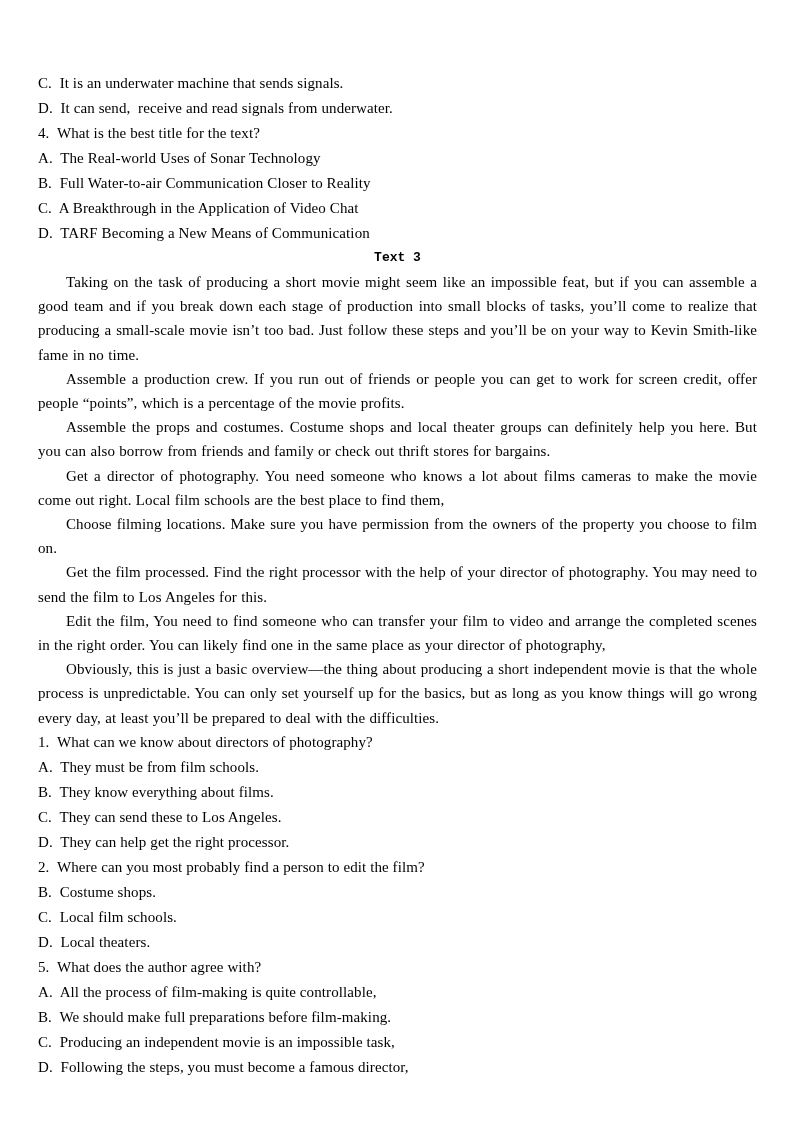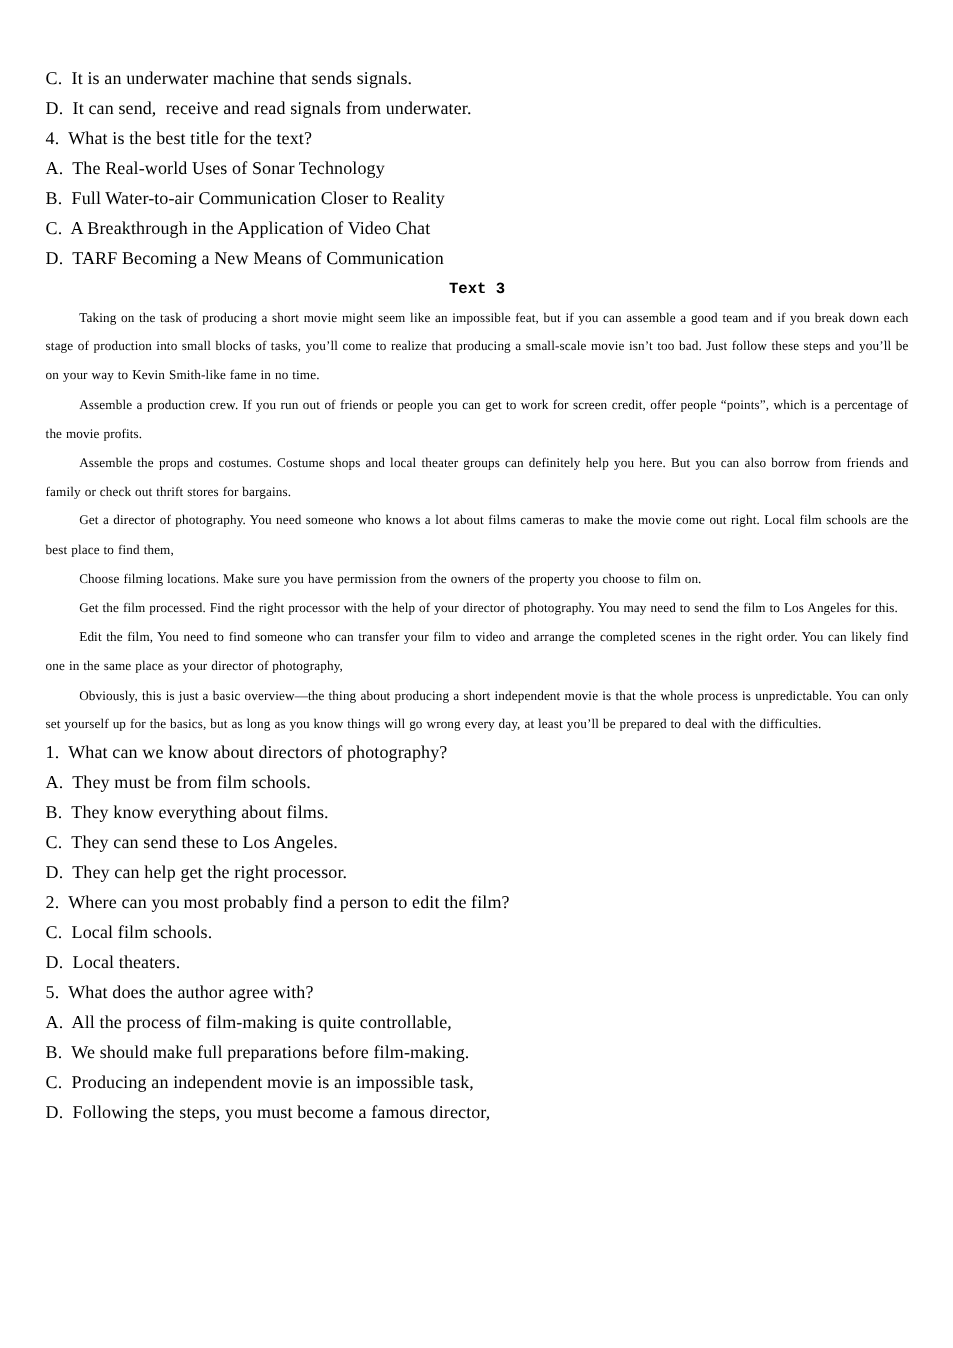--- a/index.html
+++ b/index.html
@@ -12,39 +12,39 @@
     width: 794px;
     height: 1123px;
     background: #ffffff;
     color: #000000;
     font-family: "Liberation Serif", serif;
     overflow: hidden;
     box-sizing: border-box;
   }
   .content {
     box-sizing: border-box;
-    padding: 54px 37px 0 38px;
+    padding: 71px 37px 0 38px;
     width: 100%;
   }
   .line {
     font-size: 15px;
     line-height: 25px;
     white-space: pre-wrap;
     letter-spacing: 0.1px;
   }
   .passage-title {
     font-family: "Liberation Mono", "DejaVu Sans Mono", monospace;
     font-size: 13px;
     line-height: 24px;
     text-align: center;
     font-weight: 600;
   }
   .para {
     margin: 0;
-    font-size: 11px;
+    font-size: 15px;
     line-height: 24.2px;
     text-align: justify;
     text-indent: 28px;
     letter-spacing: 0.1px;
     word-spacing: 0.4px;
   }
 </style>
 </head>
 <body>
 
@@ -71,20 +71,21 @@
     <p class="para">Edit the film, You need to find someone who can transfer your film to video and arrange the completed scenes in the right order. You can likely find one in the same place as your director of photography,</p>
     <p class="para">Obviously, this is just a basic overview—the thing about producing a short independent movie is that the whole process is unpredictable. You can only set yourself up for the basics, but as long as you know things will go wrong every day, at least you’ll be prepared to deal with the difficulties.</p>
 
     <div class="line">1.  What can we know about directors of photography?</div>
     <div class="line">A.  They must be from film schools.</div>
     <div class="line">B.  They know everything about films.</div>
     <div class="line">C.  They can send these to Los Angeles.</div>
     <div class="line">D.  They can help get the right processor.</div>
 
     <div class="line">2.  Where can you most probably find a person to edit the film?</div>
+    <div class="line">B.  Costume shops.</div>
     <div class="line">C.  Local film schools.</div>
     <div class="line">D.  Local theaters.</div>
 
     <div class="line">5.  What does the author agree with?</div>
     <div class="line">A.  All the process of film-making is quite controllable,</div>
     <div class="line">B.  We should make full preparations before film-making.</div>
     <div class="line">C.  Producing an independent movie is an impossible task,</div>
     <div class="line">D.  Following the steps, you must become a famous director,</div>
 
   </div>

